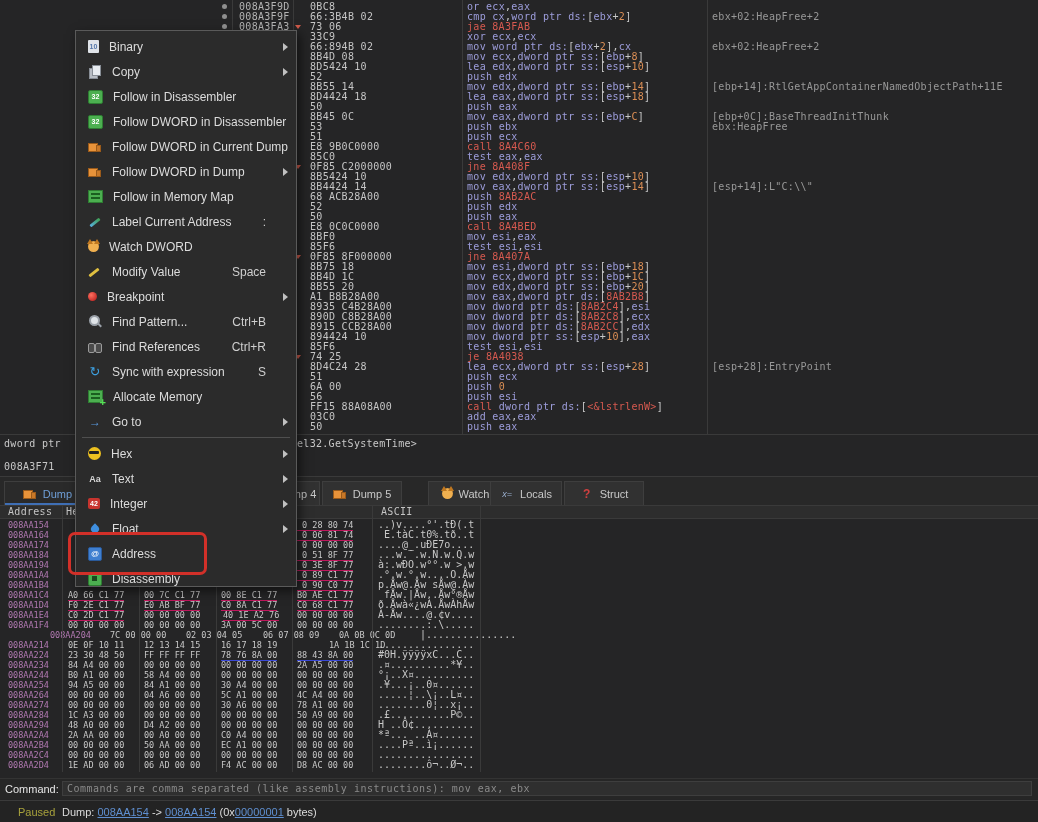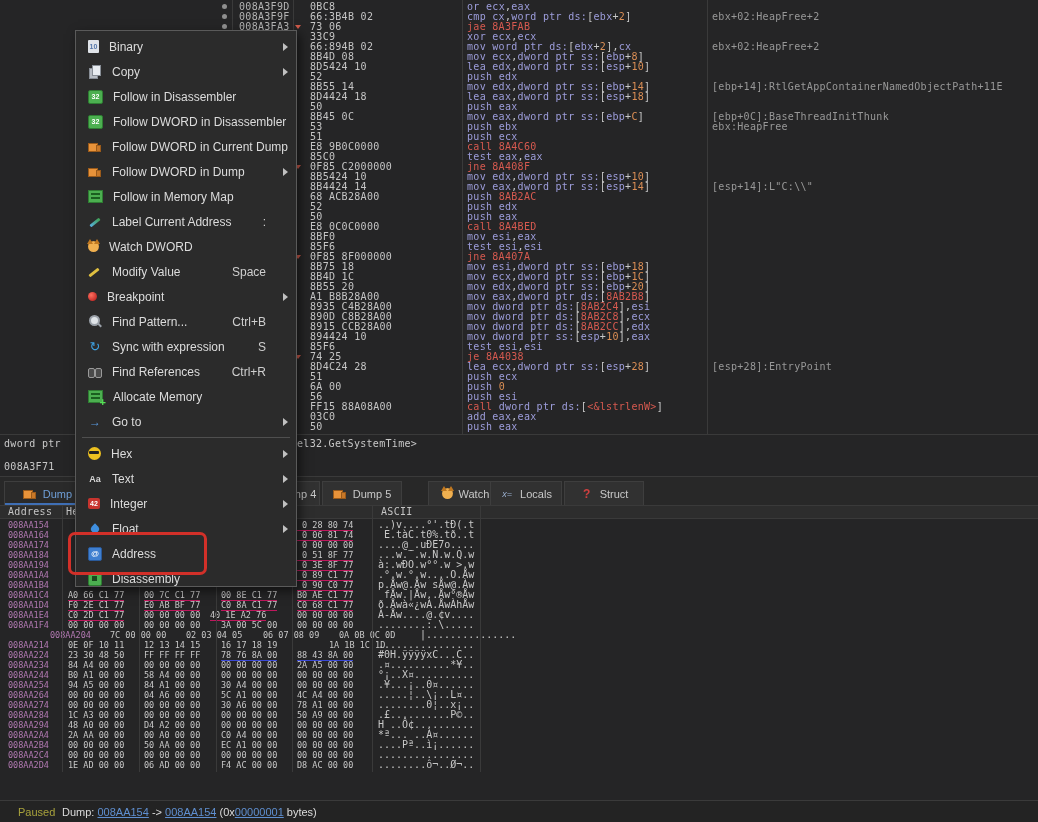--- a/index.html
+++ b/index.html
@@ -235,21 +235,21 @@
     <div id="dump-rows">
         <div class="hrow" style="top: 14px;"><span class="daddr">008AA154</span><span class="grp u-r" style="left: 297px;"> 0 28 80 74</span><span class="ascii">..)v....°'.tÐ(.t</span></div>
         <div class="hrow" style="top: 24px;"><span class="daddr">008AA164</span><span class="grp u-r" style="left: 297px;"> 0 06 81 74</span><span class="ascii"> E.tàC.t0%.tð..t</span></div>
         <div class="hrow" style="top: 34px;"><span class="daddr">008AA174</span><span class="grp" style="left: 297px;"> 0 00 00 00</span><span class="ascii">....@_.uÐE7o....</span></div>
         <div class="hrow" style="top: 44px;"><span class="daddr">008AA184</span><span class="grp u-r" style="left: 297px;"> 0 51 8F 77</span><span class="ascii">...w.¯.w.N.w.Q.w</span></div>
         <div class="hrow" style="top: 54px;"><span class="daddr">008AA194</span><span class="grp u-r" style="left: 297px;"> 0 3E 8F 77</span><span class="ascii">à:.wÐO.w°°.w &gt;.w</span></div>
         <div class="hrow" style="top: 64px;"><span class="daddr">008AA1A4</span><span class="grp u-r" style="left: 297px;"> 0 89 C1 77</span><span class="ascii">.°.w.°.w....O.Åw</span></div>
         <div class="hrow" style="top: 74px;"><span class="daddr">008AA1B4</span><span class="grp u-r" style="left: 297px;"> 0 90 C0 77</span><span class="ascii">p.Åw@.Åw sÅw@.Àw</span></div>
         <div class="hrow" style="top: 84px;"><span class="daddr">008AA1C4</span><span class="grp u-r" style="left: 68px;">A0 66 C1 77</span><span class="grp u-r" style="left: 144px;">00 7C C1 77</span><span class="grp u-r" style="left: 221px;">00 8E C1 77</span><span class="grp u-r" style="left: 297px;">B0 AE C1 77</span><span class="ascii"> fÅw.|Åw..Åw°®Åw</span></div>
         <div class="hrow" style="top: 94px;"><span class="daddr">008AA1D4</span><span class="grp u-r" style="left: 68px;">F0 2E C1 77</span><span class="grp u-r" style="left: 144px;">E0 AB BF 77</span><span class="grp u-r" style="left: 221px;">C0 8A C1 77</span><span class="grp u-r" style="left: 297px;">C0 68 C1 77</span><span class="ascii">ð.Åwà«¿wÀ.ÅwÀhÅw</span></div>
-        <div class="hrow" style="top: 104px;"><span class="daddr">008AA1E4</span><span class="grp u-r" style="left: 68px;">C0 2D C1 77</span><span class="grp" style="left: 144px;">00 00 00 00</span><span class="grp u-r" style="left: 210px; text-align: right;">40 1E A2 76</span><span class="grp" style="left: 297px;">00 00 00 00</span><span class="ascii">À-Åw....@.¢v....</span></div>
+        <div class="hrow" style="top: 104px;"><span class="daddr">008AA1E4</span><span class="grp u-r" style="left: 68px;">C0 2D C1 77</span><span class="grp" style="left: 144px;">00 00 00 00</span><span class="grp u-r" style="left: 223px; text-align: right;">40 1E A2 76</span><span class="grp" style="left: 297px;">00 00 00 00</span><span class="ascii">À-Åw....@.¢v....</span></div>
         <div class="hrow" style="top: 114px;"><span class="daddr">008AA1F4</span><span class="grp" style="left: 68px;">00 00 00 00</span><span class="grp" style="left: 144px;">00 00 00 00</span><span class="grp" style="left: 221px;">3A 00 5C 00</span><span class="grp" style="left: 297px;">00 00 00 00</span><span class="ascii">........:.\.....</span></div>
         <div class="hrow" style="top: 124px; margin-left: 42px;"><span class="daddr">008AA204</span><span class="grp" style="left: 68px;">7C 00 00 00</span><span class="grp" style="left: 144px;">02 03 04 05</span><span class="grp" style="left: 221px;">06 07 08 09</span><span class="grp" style="left: 297px;">0A 0B 0C 0D</span><span class="ascii">|...............</span></div>
         <div class="hrow" style="top: 134px;"><span class="daddr">008AA214</span><span class="grp" style="left: 68px;">0E 0F 10 11</span><span class="grp" style="left: 144px;">12 13 14 15</span><span class="grp" style="left: 221px;">16 17 18 19</span><span class="grp" style="left: 297px; margin-left: 32px;">1A 1B 1C 1D</span><span class="ascii">................</span></div>
         <div class="hrow" style="top: 144px; padding-left: 9px;"><span class="daddr">008AA224</span><span class="grp" style="left: 68px;">23 30 48 50</span><span class="grp" style="left: 144px;">FF FF FF FF</span><span class="grp u-b" style="left: 221px;">78 76 8A 00</span><span class="grp u-b" style="left: 297px;">88 43 8A 00</span><span class="ascii">#0H.ÿÿÿÿxC...C..</span></div>
         <div class="hrow" style="top: 154px;"><span class="daddr">008AA234</span><span class="grp" style="left: 68px;">84 A4 00 00</span><span class="grp" style="left: 144px;">00 00 00 00</span><span class="grp" style="left: 221px;">00 00 00 00</span><span class="grp" style="left: 297px;">2A A5 00 00</span><span class="ascii">.¤..........*¥..</span></div>
         <div class="hrow" style="top: 164px;"><span class="daddr">008AA244</span><span class="grp" style="left: 68px;">B0 A1 00 00</span><span class="grp" style="left: 144px;">58 A4 00 00</span><span class="grp" style="left: 221px;">00 00 00 00</span><span class="grp" style="left: 297px;">00 00 00 00</span><span class="ascii">°¡..X¤..........</span></div>
         <div class="hrow" style="top: 174px;"><span class="daddr">008AA254</span><span class="grp" style="left: 68px;">94 A5 00 00</span><span class="grp" style="left: 144px;">84 A1 00 00</span><span class="grp" style="left: 221px;">30 A4 00 00</span><span class="grp" style="left: 297px;">00 00 00 00</span><span class="ascii">.¥...¡..0¤......</span></div>
         <div class="hrow" style="top: 184px;"><span class="daddr">008AA264</span><span class="grp" style="left: 68px;">00 00 00 00</span><span class="grp" style="left: 144px;">04 A6 00 00</span><span class="grp" style="left: 221px;">5C A1 00 00</span><span class="grp" style="left: 297px;">4C A4 00 00</span><span class="ascii">.....¦..\¡..L¤..</span></div>
         <div class="hrow" style="top: 194px;"><span class="daddr">008AA274</span><span class="grp" style="left: 68px;">00 00 00 00</span><span class="grp" style="left: 144px;">00 00 00 00</span><span class="grp" style="left: 221px;">30 A6 00 00</span><span class="grp" style="left: 297px;">78 A1 00 00</span><span class="ascii">........0¦..x¡..</span></div>
         <div class="hrow" style="top: 204px;"><span class="daddr">008AA284</span><span class="grp" style="left: 68px;">1C A3 00 00</span><span class="grp" style="left: 144px;">00 00 00 00</span><span class="grp" style="left: 221px;">00 00 00 00</span><span class="grp" style="left: 297px;">50 A9 00 00</span><span class="ascii">.£..........P©..</span></div>
@@ -260,20 +260,24 @@
         <div class="hrow" style="top: 254px;"><span class="daddr">008AA2D4</span><span class="grp" style="left: 68px;">1E AD 00 00</span><span class="grp" style="left: 144px;">06 AD 00 00</span><span class="grp" style="left: 221px;">F4 AC 00 00</span><span class="grp" style="left: 297px;">D8 AC 00 00</span><span class="ascii">........ô¬..Ø¬..</span></div>
       </div>
     <div class="vsep" style="left:62px;top:0;height:266px;"></div>
     <div class="vsep" style="left:139px;top:0;height:266px;"></div>
     <div class="vsep" style="left:216px;top:0;height:266px;"></div>
     <div class="vsep" style="left:292px;top:0;height:266px;"></div>
     <div class="vsep" style="left:372px;top:0;height:266px;"></div>
     <div class="vsep" style="left:480px;top:0;height:266px;"></div>
   </div>
 
+  <div class="command-bar">
+    <span class="cmd-label">Command:</span>
+    <input class="cmd-input" type="text" placeholder="Commands are comma separated (like assembly instructions): mov eax, ebx" style="">
+  </div>
 
   <div class="status-bar">
     <span class="paused">Paused</span>
     <span class="dumpinfo"><span>Dump:</span>&nbsp;<span class="lnk">008AA154</span>&nbsp;<span>-&gt;</span>&nbsp;<span class="lnk">008AA154</span>&nbsp;<span>(0x</span><span class="lnk">00000001</span><span> bytes)</span></span>
   </div>
 
   <div class="context-menu" id="context-menu">
       <div class="mitem">
         <span class="ic ic-doc"></span>
         <span class="mlabel">Binary</span>
@@ -323,30 +327,30 @@
         <span class="ic ic-bp"></span>
         <span class="mlabel">Breakpoint</span>
         <span class="marrow"></span>
       </div>
       <div class="mitem">
         <span class="ic ic-find"></span>
         <span class="mlabel">Find Pattern...</span>
         <span class="msc">Ctrl+B</span>
       </div>
       <div class="mitem">
+        <span class="ic ic-bino"></span>
+        <span class="mlabel">Find References</span>
+        <span class="msc">Ctrl+R</span>
+      </div>
+      <div class="mitem">
         <span class="ic ic-sync"></span>
         <span class="mlabel">Sync with expression</span>
         <span class="msc">S</span>
       </div>
       <div class="mitem">
-        <span class="ic ic-bino"></span>
-        <span class="mlabel">Find References</span>
-        <span class="msc">Ctrl+R</span>
-      </div>
-      <div class="mitem">
         <span class="ic ic-alloc"></span>
         <span class="mlabel">Allocate Memory</span>
       </div>
       <div class="mitem">
         <span class="ic ic-goto"></span>
         <span class="mlabel">Go to</span>
         <span class="marrow"></span>
       </div>
       <div class="msep"></div>
       <div class="mitem">

